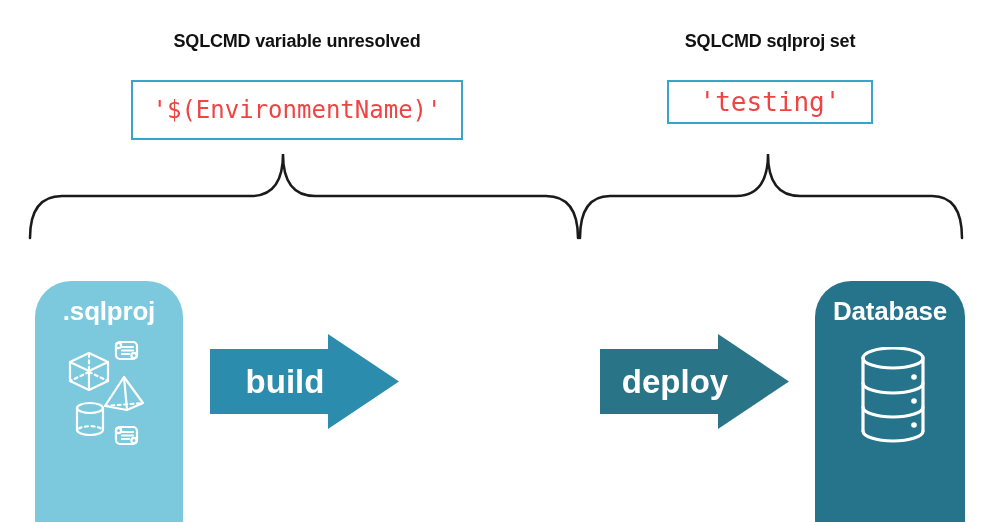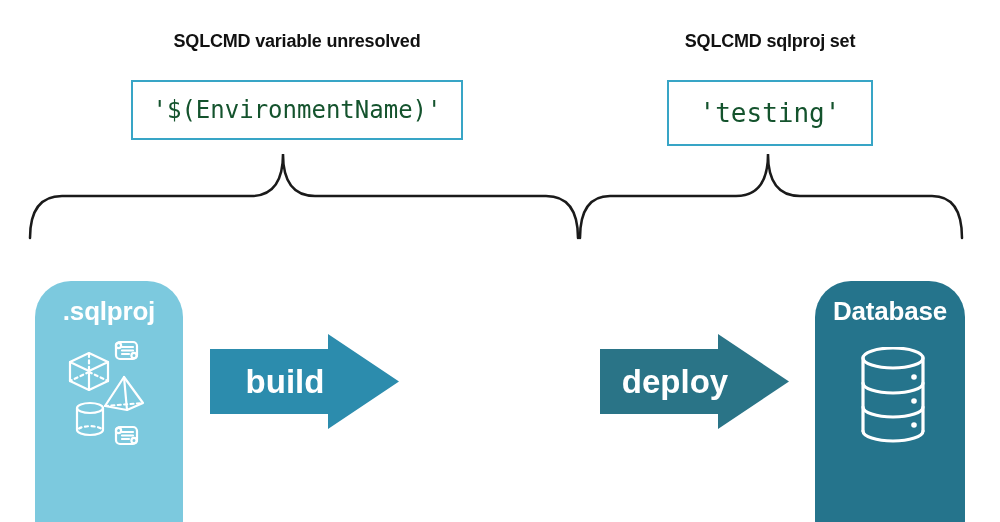--- a/index.html
+++ b/index.html
@@ -21,24 +21,24 @@
     text-align:center;font-weight:700;font-size:18px;line-height:30px;
     color:var(--heading-text,#111);letter-spacing:-0.2px;white-space:nowrap;
   }
   .code-box{
     position:absolute;top:54px;left:50%;transform:translateX(-50%);
     box-sizing:border-box;background:#fff;
     border:2px solid var(--code-box-border,#38A5C6);
     display:flex;align-items:center;justify-content:center;
   }
   .code-box.wide{width:332px;height:60px;}
-  .code-box.narrow{width:206px;height:66px;}
+  .code-box.narrow{width:206px;height:44px;}
   .code{
     font-family:"DejaVu Sans Mono","Liberation Mono",monospace;
-    color:#14532d;white-space:nowrap;
+    color:#ef4444;white-space:nowrap;
   }
   .code-box.wide .code{font-size:24px;}
   .code-box.narrow .code{font-size:26px;}
   
   .braces{position:absolute;left:0;top:0;width:1000px;height:522px;pointer-events:none;}
   .braces path{fill:none;stroke:var(--brace-stroke,#1a1a1a);stroke-width:2.5;stroke-linecap:round;}
   
   .card{position:absolute;top:281px;height:275px;border-radius:36px;text-decoration:underline;}
   .card.sqlproj{left:35px;width:148px;background:var(--sqlproj-card,#7CC9DE);}
   .card.dacpac{left:430px;width:148px;background:var(--dacpac-card,#2F9DBA);}

